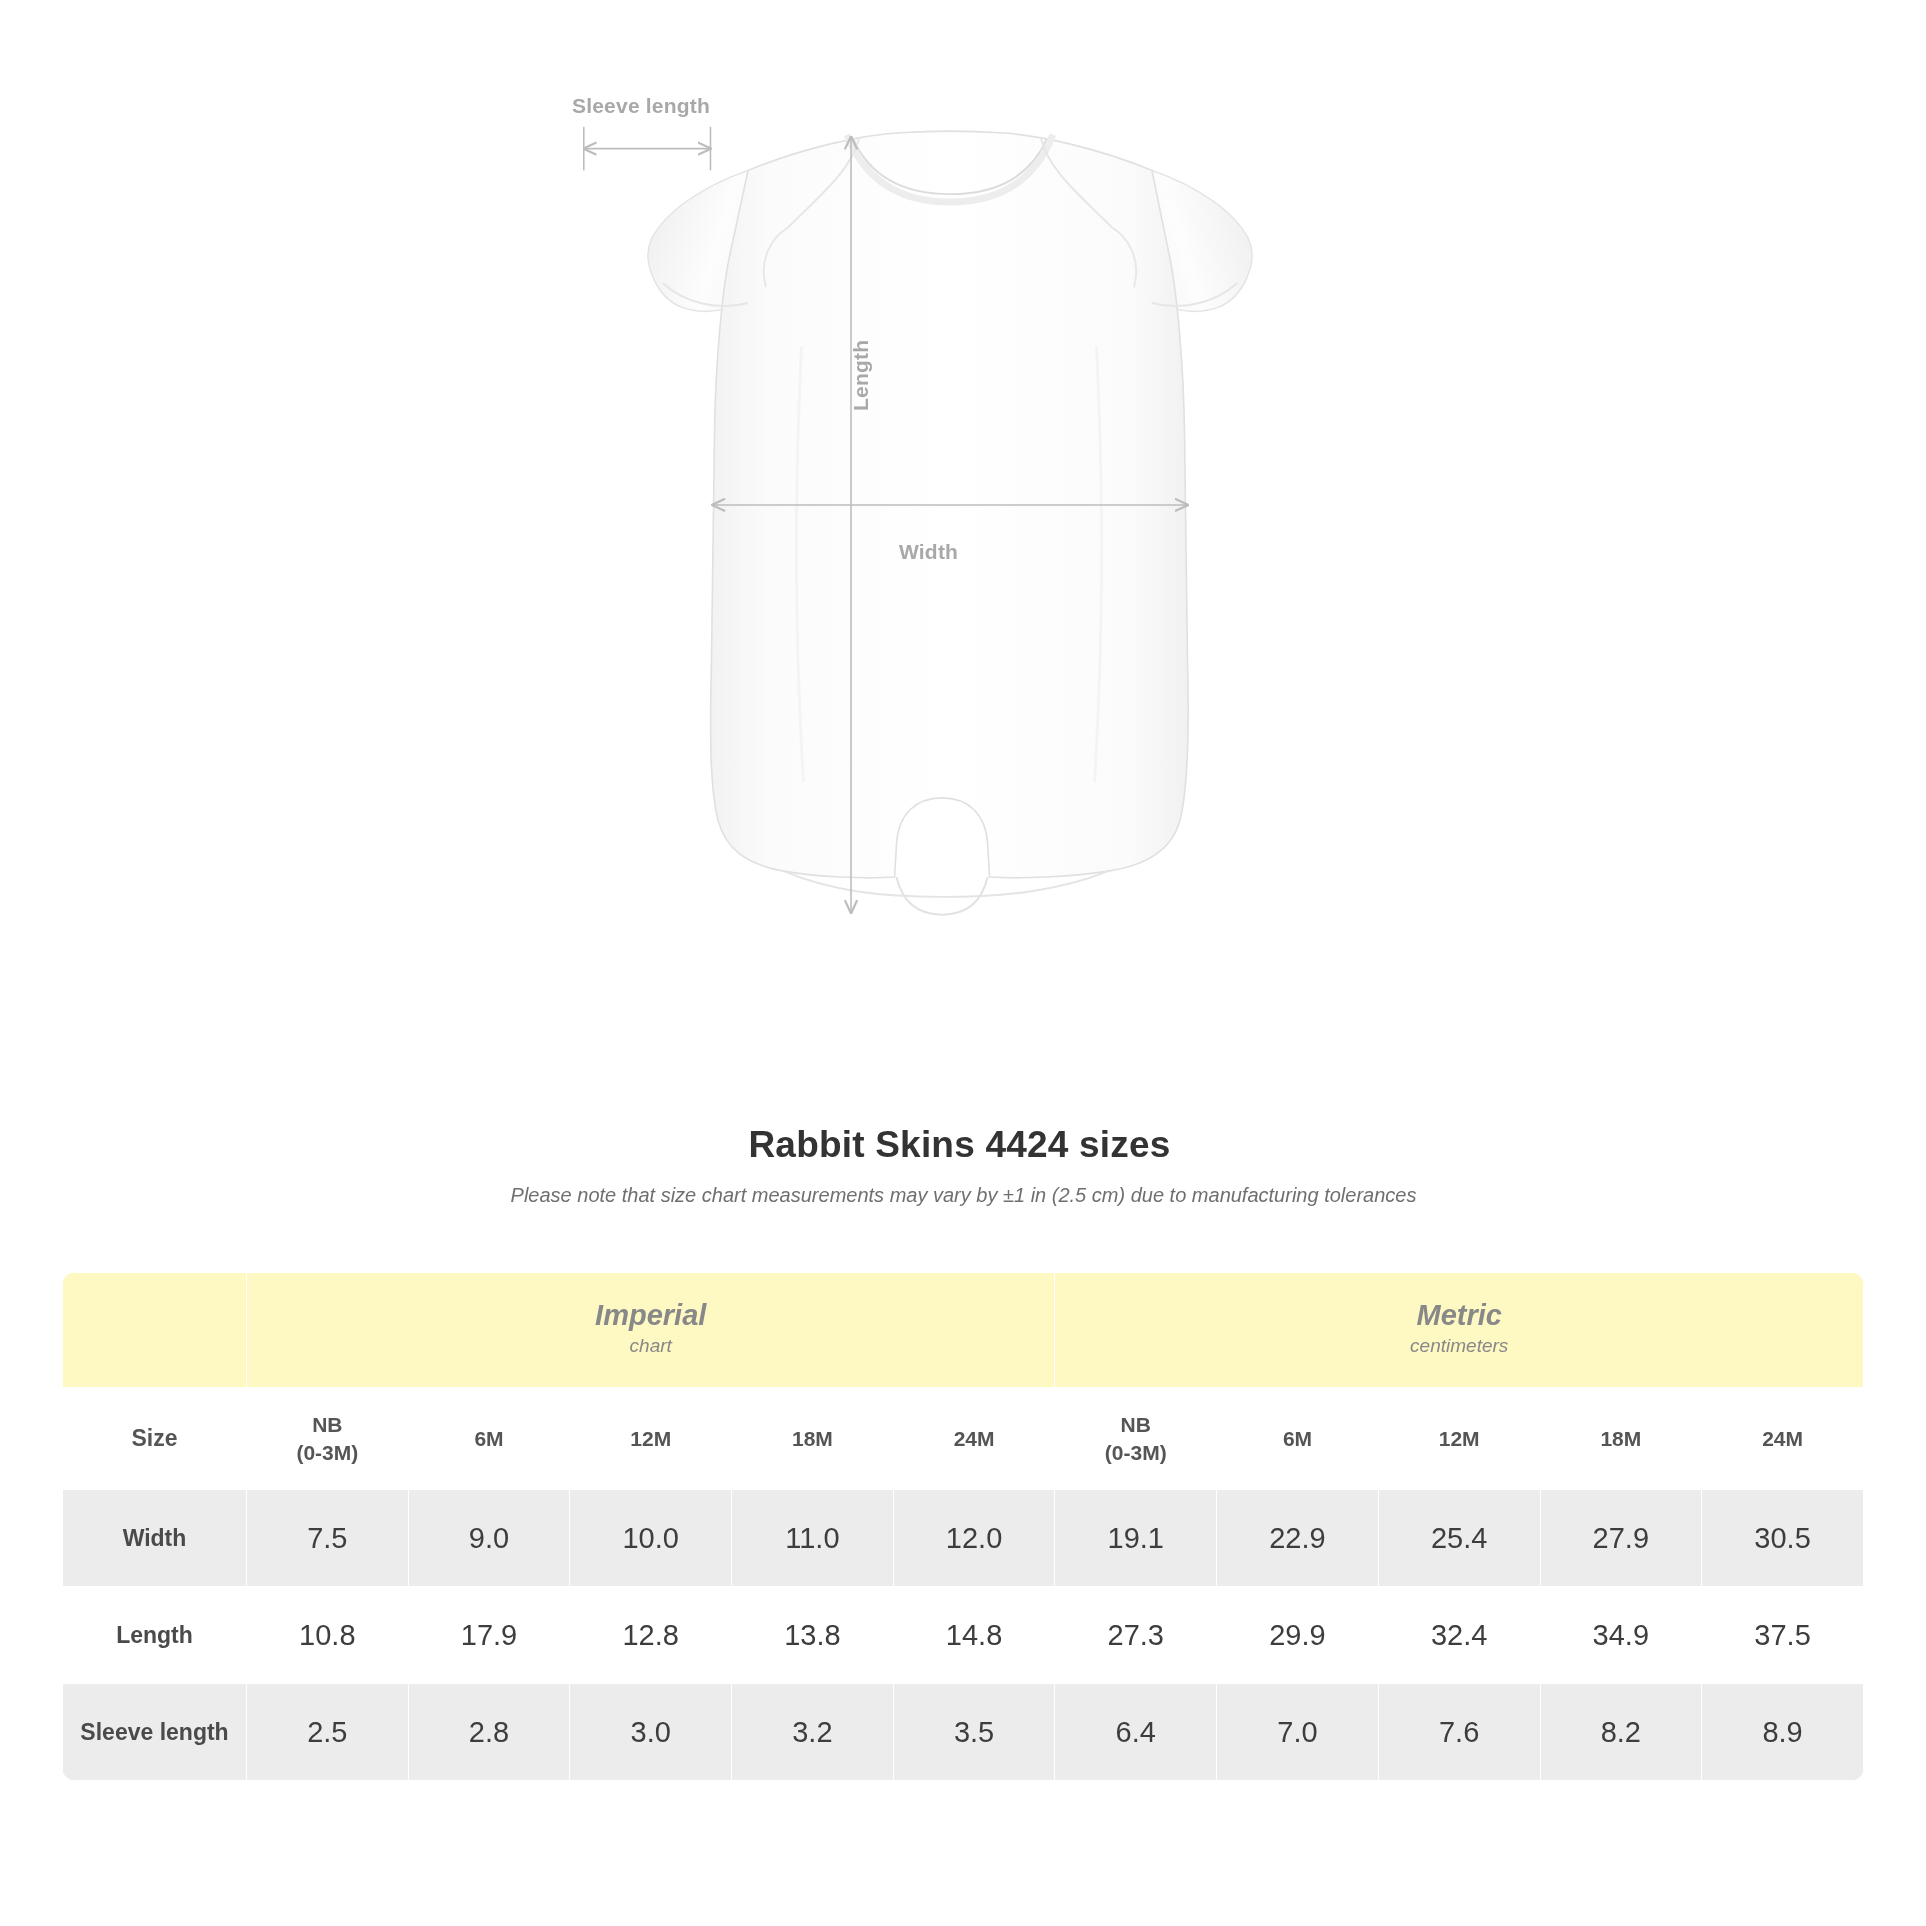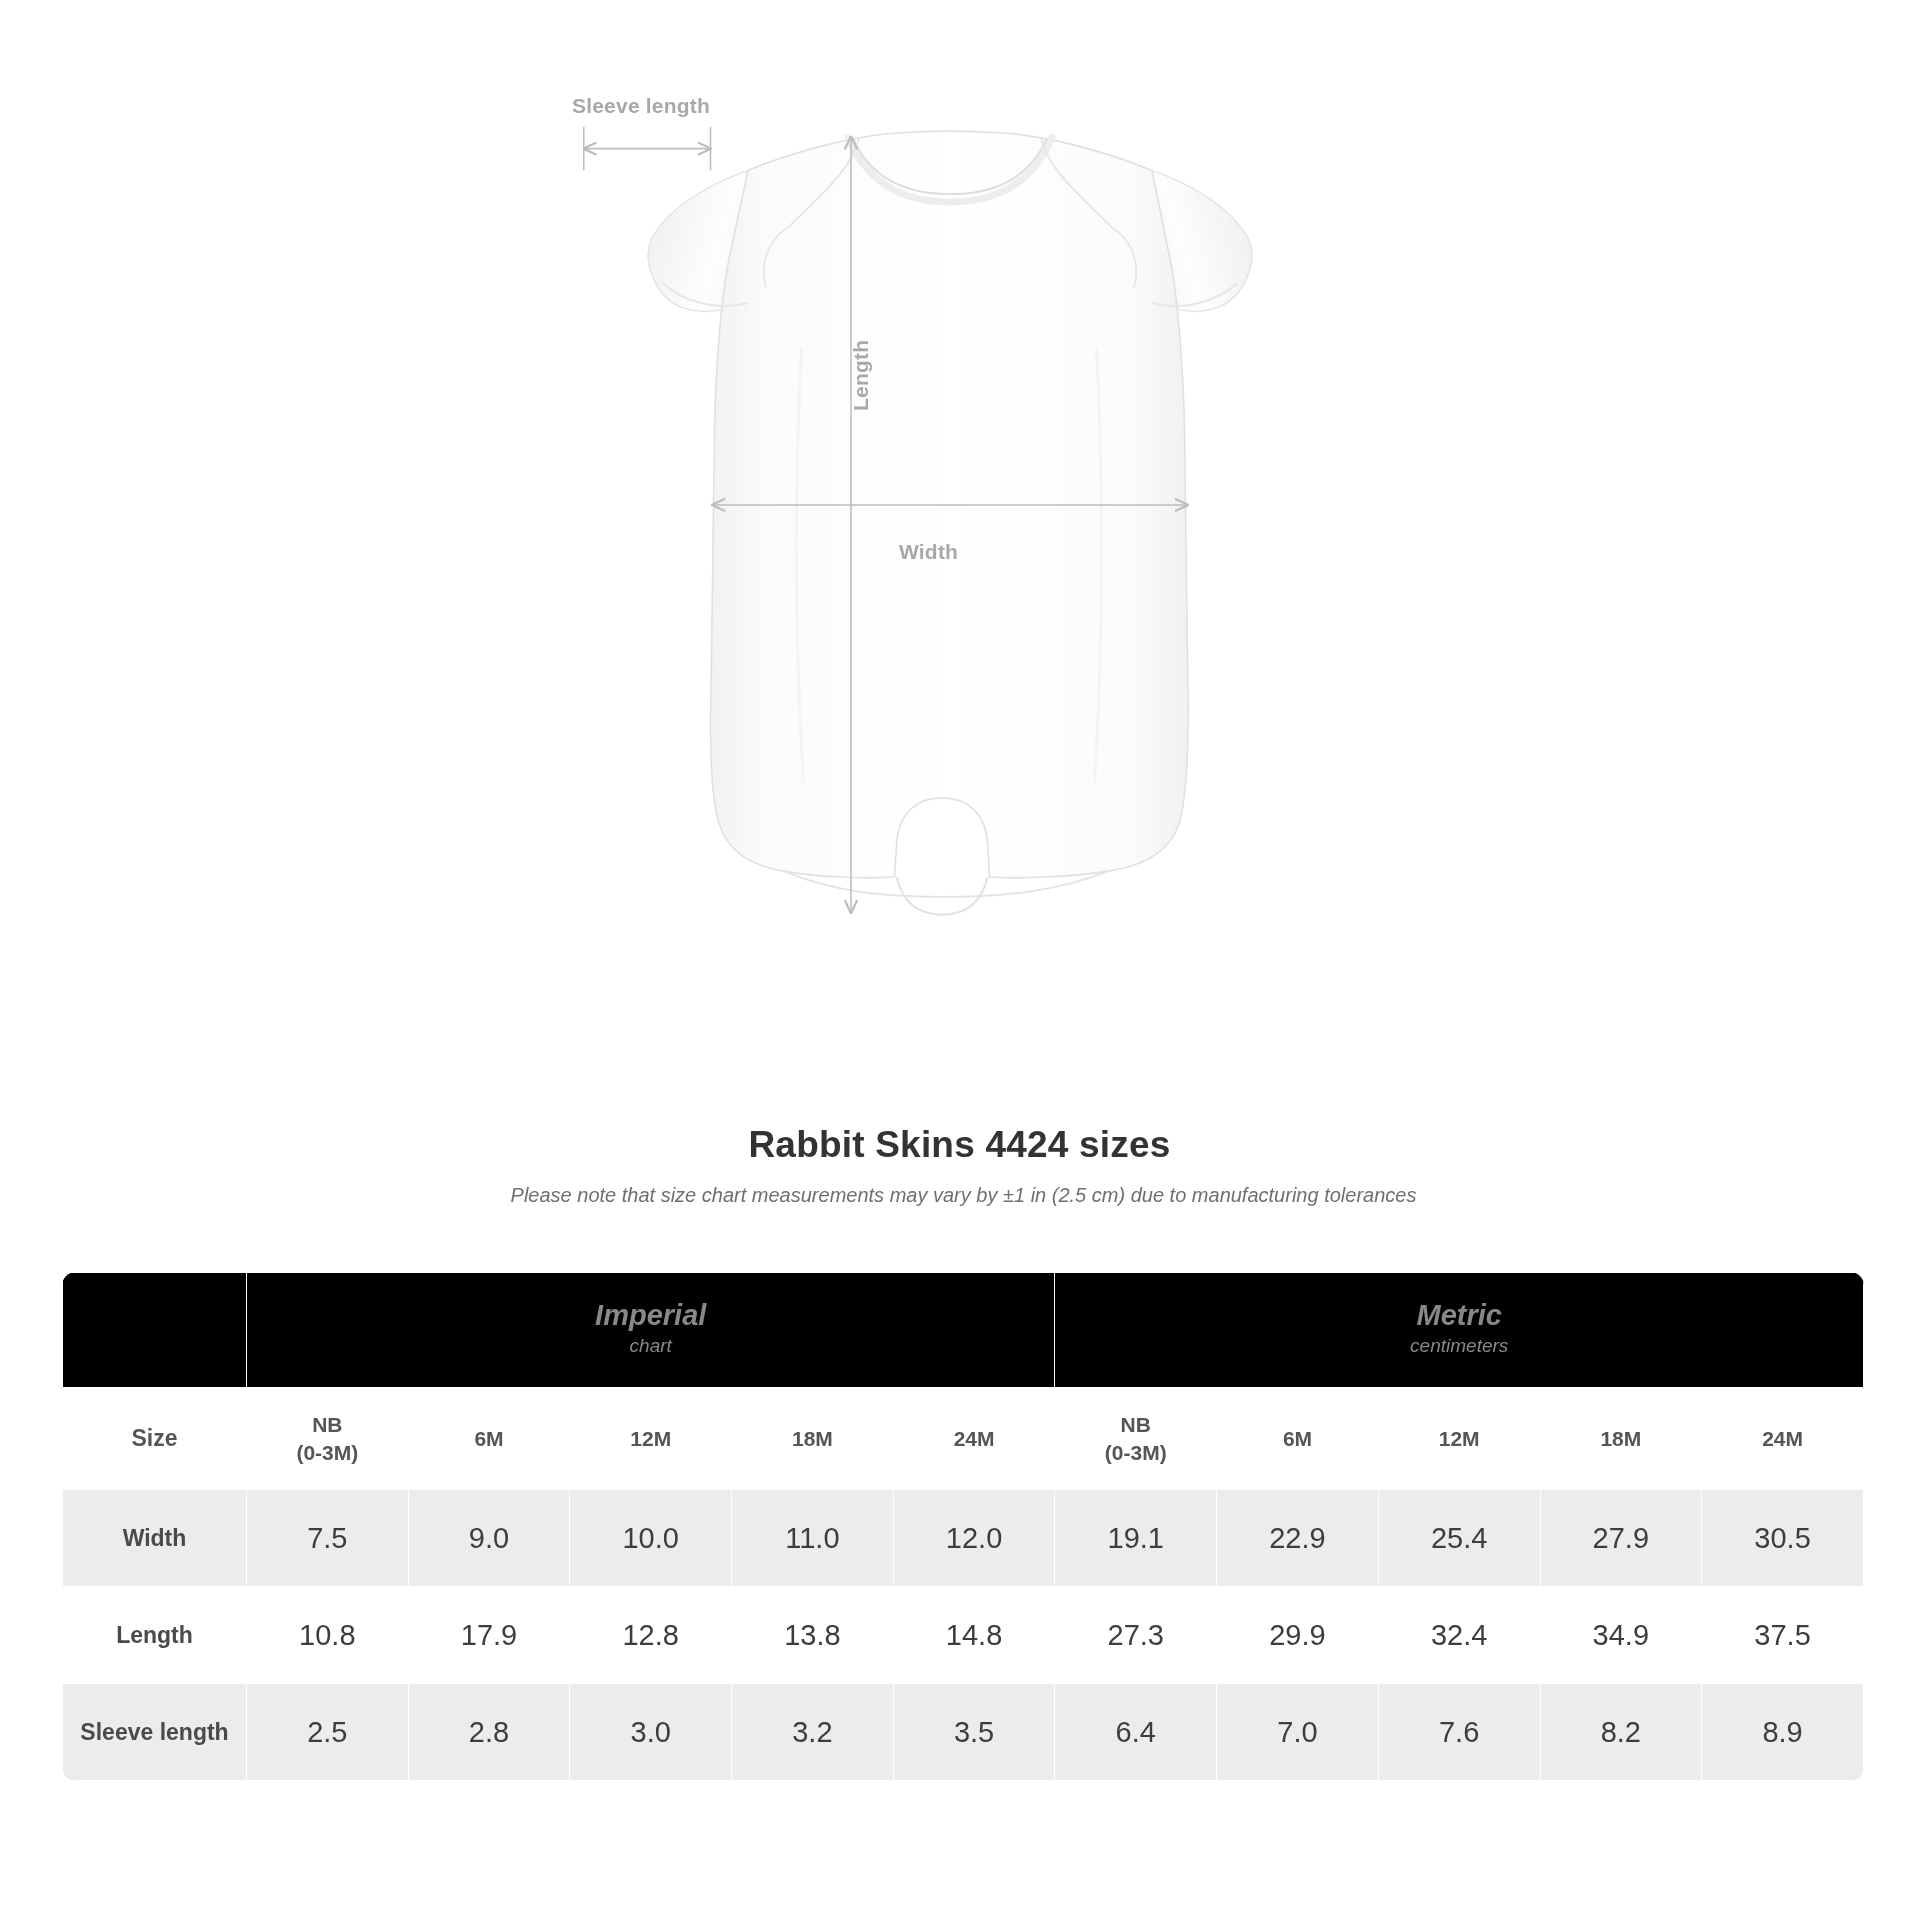--- a/index.html
+++ b/index.html
@@ -89,21 +89,21 @@
     border-radius: 14px;
     overflow: hidden;
   }
   table.size-table th,
   table.size-table td {
     border: 1px solid #ffffff;
     text-align: center;
     vertical-align: middle;
   }
   .unit-row th {
-    background: #000000;
+    background: #fef9c3;
     height: 114px;
     padding: 0;
   }
   .unit-name {
     font-size: 29px;
     font-style: italic;
     font-weight: bold;
     color: #888888;
     line-height: 1.15;
   }

